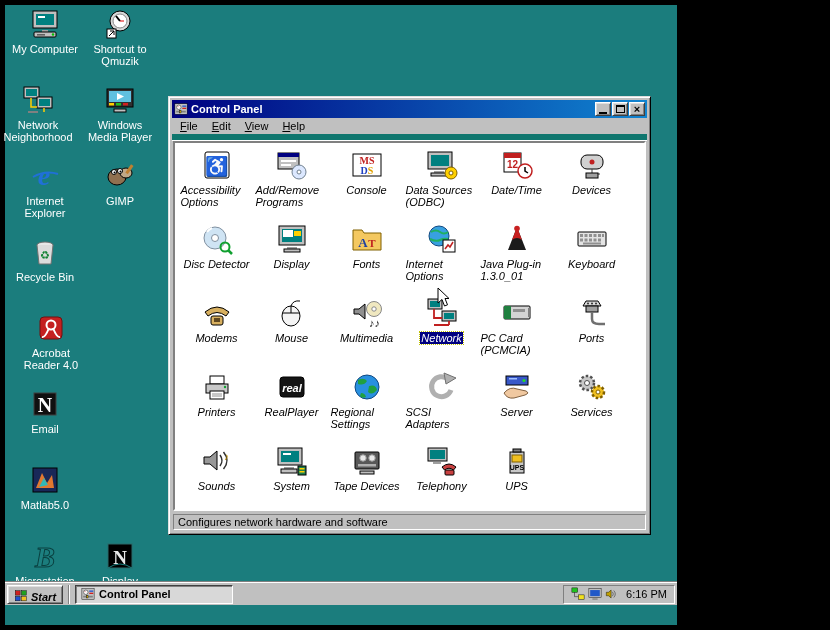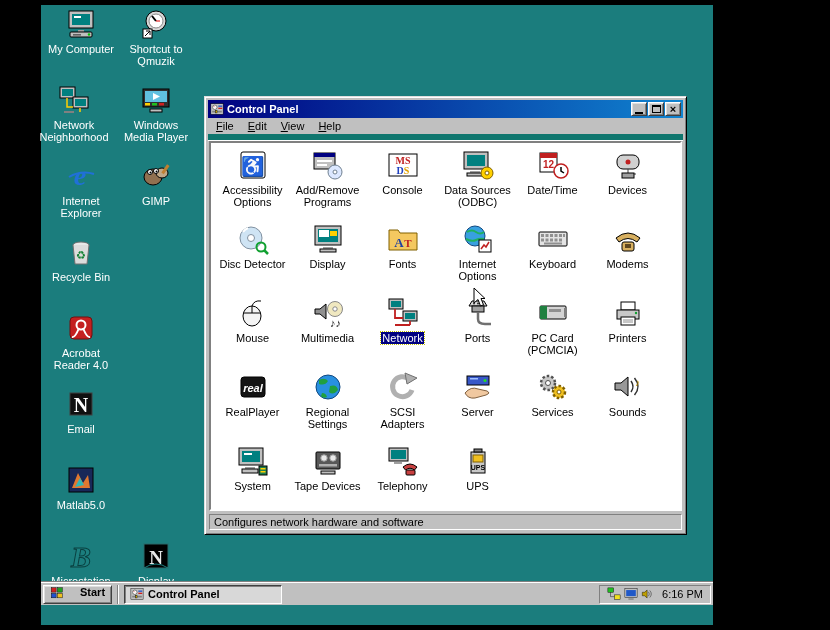--- a/index.html
+++ b/index.html
@@ -2,21 +2,21 @@
 <html style="--desktop: #1b7d7d; --title-from: #000080; --title-to: #1084d0; --selection: #000080;"><head>
 <meta charset="utf-8">
 <style>
   * { margin:0; padding:0; box-sizing:border-box; }
   html,body { width:830px; height:630px; background:#000; }
   .screen {
     position:relative; width:682px; height:630px; overflow:hidden;
     background:var(--desktop,#1b7d7d);
     box-shadow: inset 0 0 0 5px #000;
     font-family:"Liberation Sans", sans-serif; font-size:11px; color:#000;
-    cursor:default; user-select:none;margin-left:36px;
+    cursor:default; user-select:none;
   }
   .ico { display:inline-block; line-height:0; }
   
   .dicon { position:absolute; width:72px; display:flex; flex-direction:column; align-items:center; }
   .dlabel { color:#fff; text-align:center; margin-top:3px; line-height:12px; max-width:72px; }
   
   .window {
     position:absolute; left:168px; top:96px; width:483px; height:439px;
     background:#c0c0c0; border:1px solid; border-color:#dfdfdf #000 #000 #dfdfdf;
     box-shadow: inset 1px 1px 0 #fff, inset -1px -1px 0 #808080;
@@ -39,35 +39,35 @@
   .g-close { font-size:11px; font-weight:bold; line-height:1; }
   .menubar { flex:0 0 19px; display:flex; align-items:center; padding:0 1px; border-bottom:6px solid #0f766e; box-shadow:0 1px 0 #fff; }
   .menu-item { padding:2px 7px; }
   .content {
     flex:1 1 auto; min-height:0; margin:1px 1px 0 1px; background:#fff;
     border:2px solid; border-color:#808080 #fff #fff #808080;
     display:grid; grid-template-columns:repeat(6,75px); grid-auto-rows:74px;
     padding:3px 0 0 4px; overflow:hidden;
   }
   .cell { display:flex; flex-direction:column; align-items:center; padding-top:3px; }
-  .cp-label { text-align:center; line-height:12px; margin-top:3px; max-width:74px; padding:0 1px; }
+  .cp-label { line-height:12px; margin-top:3px; max-width:74px; padding:0 1px;font-style:italic; }
   .cell.selected .cp-label { background:var(--selection,#000080); color:#fff; outline:1px dotted #c0c000; }
   .statusbar { flex:0 0 20px; padding:3px 1px 0 1px; }
   .status-panel { height:16px; border:1px solid; border-color:#808080 #fff #fff #808080; padding:1px 4px; background:#c0c0c0; }
   
   .taskbar {
     position:absolute; left:5px; right:5px; top:582px; height:23px;
     background:#c0c0c0; border-top:1px solid #fff; box-shadow:0 -1px 0 #808080;
     display:flex; align-items:center; padding:0 2px; gap:3px;
   }
   .start-btn {
-    height:19px; display:flex; align-items:flex-start; gap:16px; padding:0 6px;
+    height:19px; display:flex; align-items:flex-end; gap:3px; padding:0 6px;
     background:#c0c0c0; border:1px solid; border-color:#fff #404040 #404040 #fff;
     box-shadow: inset 1px 1px 0 #dfdfdf, inset -1px -1px 0 #808080;
-    font-weight:bold; font-size:11px; font-family:"Liberation Sans",sans-serif;
+    font-weight:bold; font-size:11px; font-family:"Liberation Sans",sans-serif;font-style:italic;
   }
   .tb-divider { width:2px; height:19px; border-left:1px solid #808080; border-right:1px solid #fff; margin:0 2px; }
   .task-btn {
     width:158px; height:19px; display:flex; align-items:center; gap:4px; padding:0 5px;
     border:1px solid; border-color:#404040 #fff #fff #404040;
     box-shadow: inset 1px 1px 0 #808080; background:#d8d8d8; font-weight:bold;
   }
   .tray {
     margin-left:auto; height:19px; display:flex; align-items:center; gap:1px; padding:0 7px;
     border:1px solid; border-color:#808080 #fff #fff #808080;
@@ -147,21 +147,21 @@
         <div class="dlabel">GIMP</div>
       </div>
       <div class="dicon" style="left: 9px; top: 236px;">
         <span class="ico"><svg viewBox="0 0 32 32" width="32" height="32">
             <ellipse cx="16" cy="9" rx="8" ry="3" fill="#e8e8e8" stroke="#707070"></ellipse>
             <path d="M8 9 L10 28 h12 L24 9" fill="#dcdcdc" stroke="#707070"></path>
             <text x="16" y="23" font-size="11" text-anchor="middle" fill="#108030">♻</text>
           </svg></span>
         <div class="dlabel">Recycle Bin</div>
       </div>
-      <div class="dicon" style="left: 9px; top: 312px;">
+      <div class="dicon" style="left: 15px; top: 312px;">
         <span class="ico"><svg viewBox="0 0 32 32" width="32" height="32">
             <rect x="5" y="5" width="22" height="22" rx="4" fill="#c42020" stroke="#701010"></rect>
             <circle cx="16" cy="13" r="4.5" fill="none" stroke="#fff" stroke-width="2"></circle>
             <path d="M14 16 Q10 26 7 25 M18 16 Q22 26 25 25" stroke="#fff" stroke-width="2" fill="none"></path>
           </svg></span>
         <div class="dlabel">Acrobat Reader 4.0</div>
       </div>
       <div class="dicon" style="left: 9px; top: 388px;">
         <span class="ico"><svg viewBox="0 0 32 32" width="32" height="32">
             <rect x="5" y="5" width="22" height="22" fill="#101010" stroke="#404040"></rect>
@@ -313,20 +313,28 @@
           <span class="ico"><svg viewBox="0 0 32 32" width="32" height="32">
               <circle cx="13" cy="13" r="10" fill="#38a0e0" stroke="#104880"></circle>
               <path d="M5 9 q5 -3 9 0 t8 0 M4 16 q6 3 10 1 t8 -1" stroke="#20b060" fill="none" stroke-width="2"></path>
               <rect x="17" y="17" width="12" height="12" fill="#fff" stroke="#000"></rect>
               <path d="M19 26 l3 -4 2 2 3 -5" stroke="#c02020" fill="none" stroke-width="1.5"></path>
             </svg></span>
           <div class="cp-label">Internet Options</div>
         </div>
         <div class="cell">
           <span class="ico"><svg viewBox="0 0 32 32" width="32" height="32">
+              <path d="M16 4 L7 27 h18 Z" fill="#1a1a1a"></path>
+              <path d="M16 4 L11 17 q5 -4 10 0 Z" fill="#c82020"></path>
+              <circle cx="16" cy="5.5" r="2.8" fill="#c82020"></circle>
+            </svg></span>
+          <div class="cp-label">Java Plug-in 1.3.0_01</div>
+        </div>
+        <div class="cell">
+          <span class="ico"><svg viewBox="0 0 32 32" width="32" height="32">
               <rect x="2" y="9" width="28" height="14" rx="1" fill="#e4e4e4" stroke="#000"></rect>
               <g fill="#909090">
                 <rect x="4" y="11" width="3" height="3"></rect>
                 <rect x="8.5" y="11" width="3" height="3"></rect>
                 <rect x="13" y="11" width="3" height="3"></rect>
                 <rect x="17.5" y="11" width="3" height="3"></rect>
                 <rect x="22" y="11" width="3" height="3"></rect>
                 <rect x="26" y="11" width="2" height="3"></rect>
                 <rect x="4" y="15.5" width="3" height="3"></rect>
                 <rect x="8.5" y="15.5" width="3" height="3"></rect>
@@ -369,39 +377,39 @@
               <rect x="2" y="2" width="14" height="10" fill="#c0c0c0" stroke="#000"></rect>
               <rect x="4" y="4" width="10" height="6" fill="#008080"></rect>
               <rect x="16" y="14" width="14" height="10" fill="#c0c0c0" stroke="#000"></rect>
               <rect x="18" y="16" width="10" height="6" fill="#008080"></rect>
               <path d="M8 12 v9 h8 M23 24 v4 M8 28 h15" stroke="#c02020" fill="none" stroke-width="1.8"></path>
             </svg></span>
           <div class="cp-label">Network</div>
         </div>
         <div class="cell">
           <span class="ico"><svg viewBox="0 0 32 32" width="32" height="32">
+              <rect x="3" y="9" width="26" height="13" rx="1" fill="#d4d4d4" stroke="#000"></rect>
+              <rect x="3" y="9" width="7" height="13" fill="#208040"></rect>
+              <rect x="27" y="11" width="2" height="9" fill="#808080"></rect>
+              <rect x="12" y="12" width="12" height="3" fill="#909090"></rect>
+            </svg></span>
+          <div class="cp-label">PC Card (PCMCIA)</div>
+        </div>
+        <div class="cell">
+          <span class="ico"><svg viewBox="0 0 32 32" width="32" height="32">
               <path d="M7 9 l3 -5 h12 l3 5 z" fill="#d8d8d8" stroke="#000"></path>
               <g fill="#303030">
                 <circle cx="12" cy="6.5" r="1"></circle>
                 <circle cx="16" cy="6.5" r="1"></circle>
                 <circle cx="20" cy="6.5" r="1"></circle>
               </g>
               <rect x="10" y="9" width="12" height="6" fill="#a0a0a0" stroke="#000"></rect>
               <path d="M16 15 v7 q0 5 7 5 h6" stroke="#707070" stroke-width="2.5" fill="none"></path>
             </svg></span>
           <div class="cp-label">Ports</div>
-        </div>
-        <div class="cell">
-          <span class="ico"><svg viewBox="0 0 32 32" width="32" height="32">
-              <rect x="3" y="9" width="26" height="13" rx="1" fill="#d4d4d4" stroke="#000"></rect>
-              <rect x="3" y="9" width="7" height="13" fill="#208040"></rect>
-              <rect x="27" y="11" width="2" height="9" fill="#808080"></rect>
-              <rect x="12" y="12" width="12" height="3" fill="#909090"></rect>
-            </svg></span>
-          <div class="cp-label">PC Card (PCMCIA)</div>
         </div>
         <div class="cell">
           <span class="ico"><svg viewBox="0 0 32 32" width="32" height="32">
               <rect x="9" y="5" width="14" height="8" fill="#fff" stroke="#000"></rect>
               <rect x="5" y="13" width="22" height="9" fill="#c8c8c8" stroke="#000"></rect>
               <circle cx="24" cy="16" r="1.2" fill="#10a030"></circle>
               <rect x="9" y="20" width="14" height="8" fill="#fff" stroke="#000"></rect>
               <line x1="11" y1="23" x2="21" y2="23" stroke="#909090"></line>
               <line x1="11" y1="25" x2="21" y2="25" stroke="#909090"></line>
             </svg></span>

